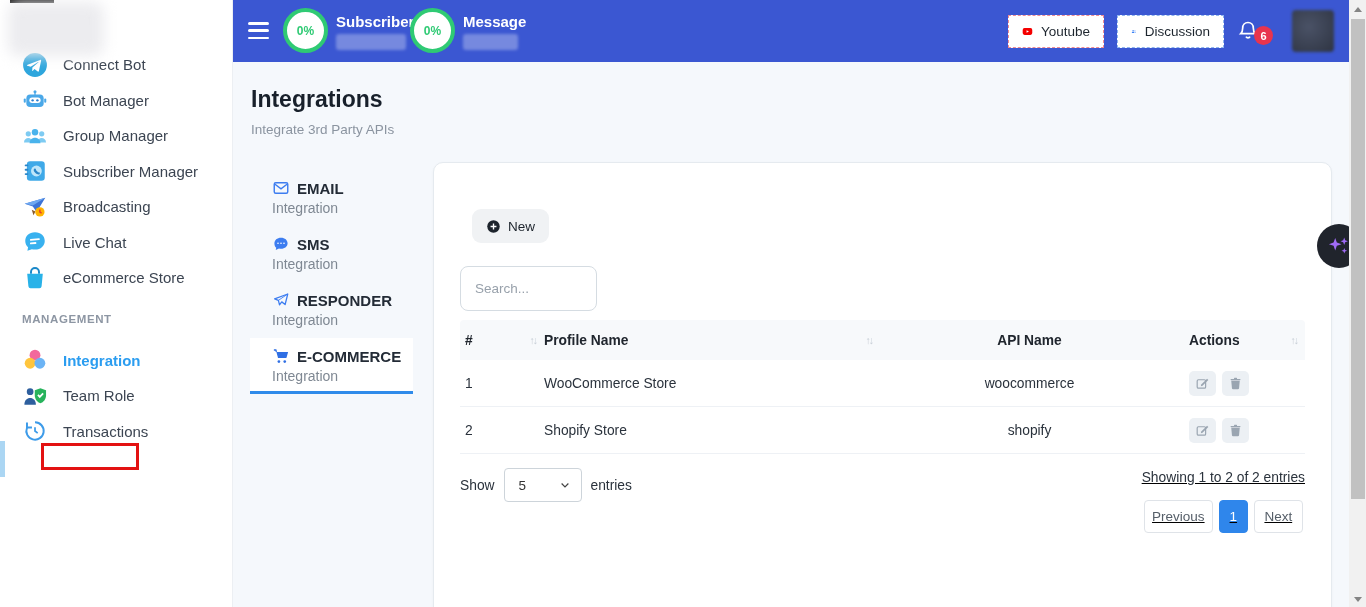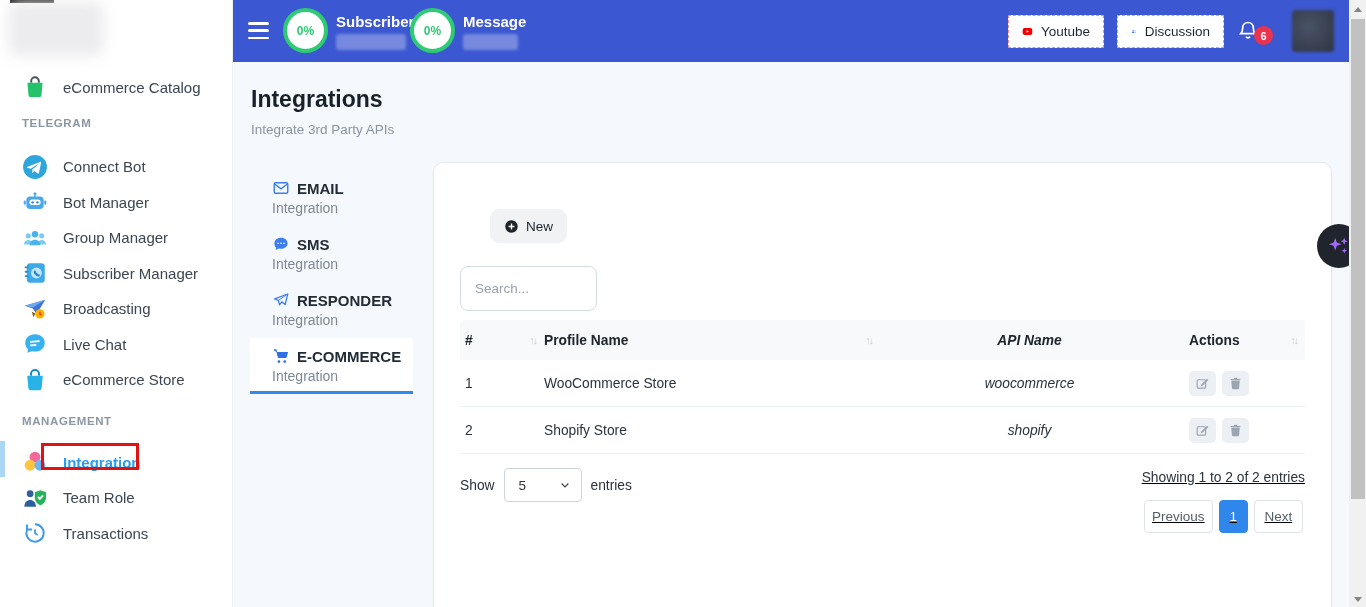--- a/index.html
+++ b/index.html
@@ -62,34 +62,34 @@
   .subnav-item .t-row { display:flex; align-items:center; gap:7px; font-size:15px; font-weight:bold; color:#232b36; }
   .subnav-item .t-row svg { width:18px; height:18px; }
   .subnav-item .t-sub { margin-top:3px; font-size:14px; color:#7f8893; }
   .subnav-item.active { background:#fff; border-bottom:3px solid #2f8bea; }
 
   .card { position:absolute; left:200px; top:100px; right:17px; bottom:-14px; background:#fff;
           border:1px solid #e5eaef; border-radius:10px; box-shadow:0 1px 3px rgba(20,30,50,.04);
           padding:0 26px; }
   .panel-head { margin-top:46px; display:flex; align-items:center; }
   .panel-title { font-size:17.5px; font-weight:bold; color:#141b24; }
-  .new-btn { margin-left:30px; height:34px; background:#f0f2f4; border:none; border-radius:9px;
+  .new-btn { margin-left:12px; height:34px; background:#f0f2f4; border:none; border-radius:9px;
              display:flex; align-items:center; gap:7px; padding:0 14px; font-size:13.5px; color:#1d242c;
              font-family:inherit; cursor:pointer; }
   .search-input { margin-top:23px; width:137px; height:45px; border:1px solid #d5dce2; border-radius:8px;
                   padding:0 14px; font-size:13.5px; color:#1d4ed8; outline:none; font-family:inherit; display:block; }
   .search-input::placeholder { color:#98a1ab; }
 
   .grid { margin-top:9px; }
   .grid-row { display:flex; align-items:center; }
   .grid-head { height:40px; background:#f7f9fb; border-radius:4px 4px 0 0; font-size:13.8px; font-weight:bold; color:#20262e; }
   .grid-body-row { height:47px; border-bottom:1px solid #eef1f5; font-size:13.8px; color:#2a323c; }
   .c1 { width:84px; padding-left:5px; display:flex; align-items:center; justify-content:space-between; }
   .c2 { width:336px; display:flex; align-items:center; justify-content:space-between; }
-  .c3 { flex:1; text-align:center;font-style:italic; }
+  .c3 { flex:1; text-align:center; }
   .c4 { width:126px; padding-left:10px; display:flex; align-items:center; justify-content:space-between; }
   .sort { font-size:10.5px; color:#c8cfd7; letter-spacing:-2px; padding-right:8px; }
   .actions-btns { display:flex; gap:6px; }
   .act-btn { width:27px; height:25px; border:none; border-radius:5px; background:#ecf0f4; display:flex;
              align-items:center; justify-content:center; cursor:pointer; }
   .act-btn svg { width:15px; height:15px; }
 
   .grid-footer { margin-top:14px; display:flex; justify-content:space-between; align-items:flex-start; }
   .show-group { display:flex; align-items:center; gap:9px; font-size:13.8px; color:#2a323c; }
   .fake-select { width:78px; height:34px; border:1px solid #cdd4da; border-radius:4px; background:#fff;
@@ -113,27 +113,20 @@
   .sb-up { top:7px; border-bottom:5px solid #848484; }
   .sb-down { bottom:5px; border-top:5px solid #848484; }
 </style>
 </head>
 <body>
 
 <div class="sidebar">
   <div class="black-strip"></div>
   <div class="logo-blur"></div>
 
-  <div class="side-item catalog-row">
-    <svg viewBox="0 0 24 24">
-      <path d="M8.5 8V6.5a3.5 3.5 0 017 0V8" stroke="#4a5560" stroke-width="1.8" fill="none"></path>
-      <path d="M5 8h14l-1 11.5a2 2 0 01-2 1.8H8a2 2 0 01-2-1.8z" fill="#23c26b"></path>
-      </svg>
-    <span class="s-label">eCommerce Catalog</span>
-  </div>
 
   <div class="side-section sec-telegram">TELEGRAM</div>
 
   <div class="list-telegram">
     <div class="side-item">
       <svg viewBox="0 0 24 24">
         <circle cx="12" cy="12" r="11" fill="#2ea6dd"></circle>
         <path fill="#fff" d="M5.2 11.7l11.5-4.4c.6-.2 1.1.2.9 1l-2 9.2c-.1.6-.5.8-1.1.5l-3-2.2-1.5 1.4c-.2.2-.3.3-.6.3l.2-3.1 5.6-5c.2-.2 0-.3-.3-.1l-6.9 4.3-3-.9c-.6-.2-.6-.6.2-1z"></path>
         </svg>
       <span class="s-label">Connect Bot</span>

